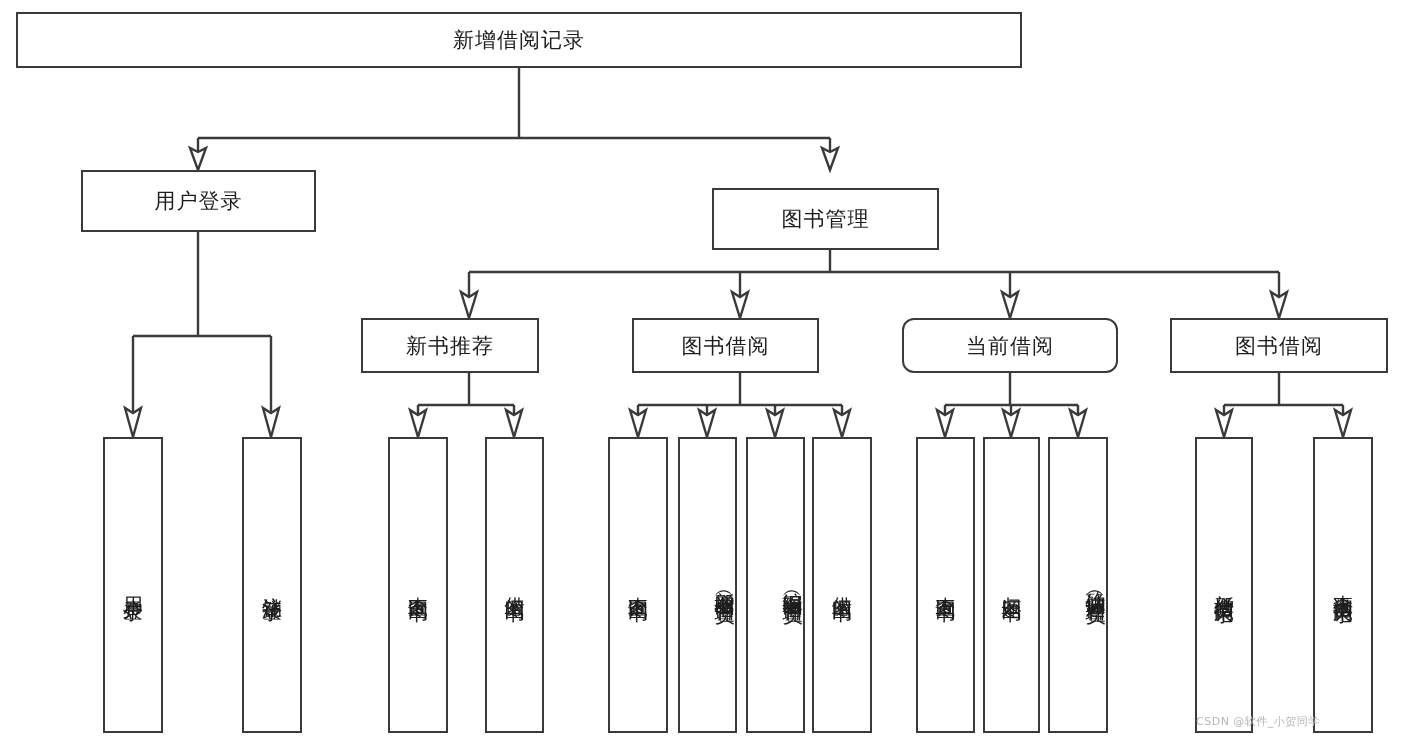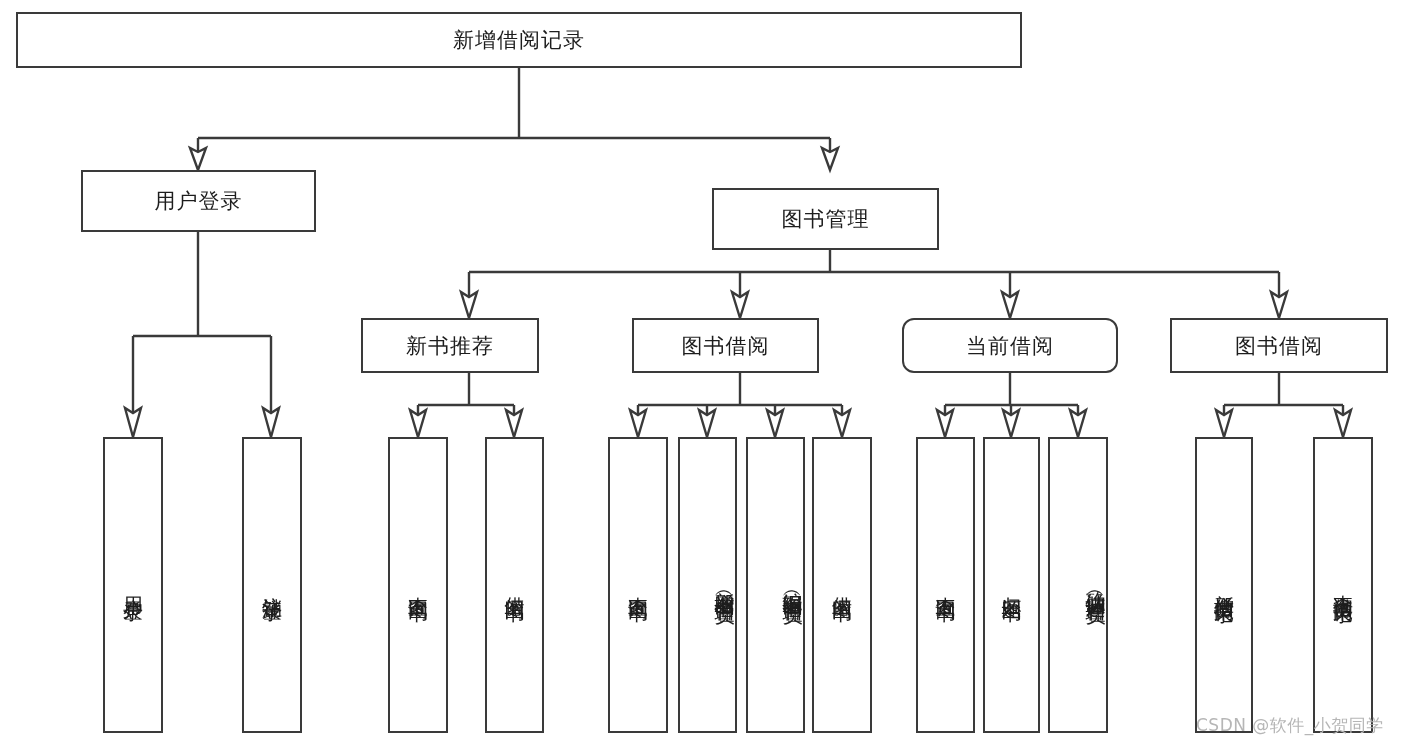--- a/index.html
+++ b/index.html
@@ -60,21 +60,21 @@
   }
   svg#wires line, svg#wires path {
     stroke: #3a3a3a;
     stroke-width: 2.4;
     fill: none;
   }
   .watermark {
     position: absolute;
     left: 1196px;
     top: 714px;
-    font-size: 17px;
+    font-size: 11px;
     color: #b6b6b6;
     white-space: nowrap;
     letter-spacing: 0.5px;
   }
 </style>
 </head>
 <body>
 
 <div id="canvas">
 

